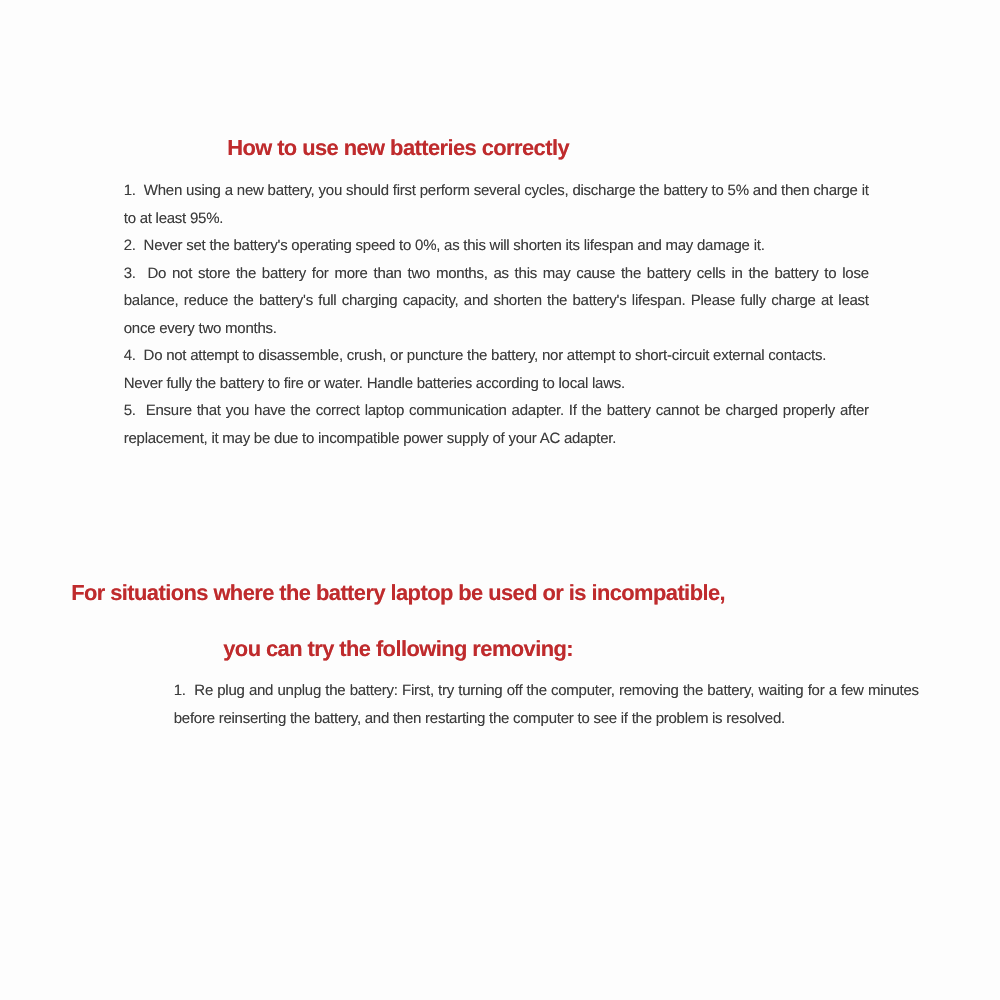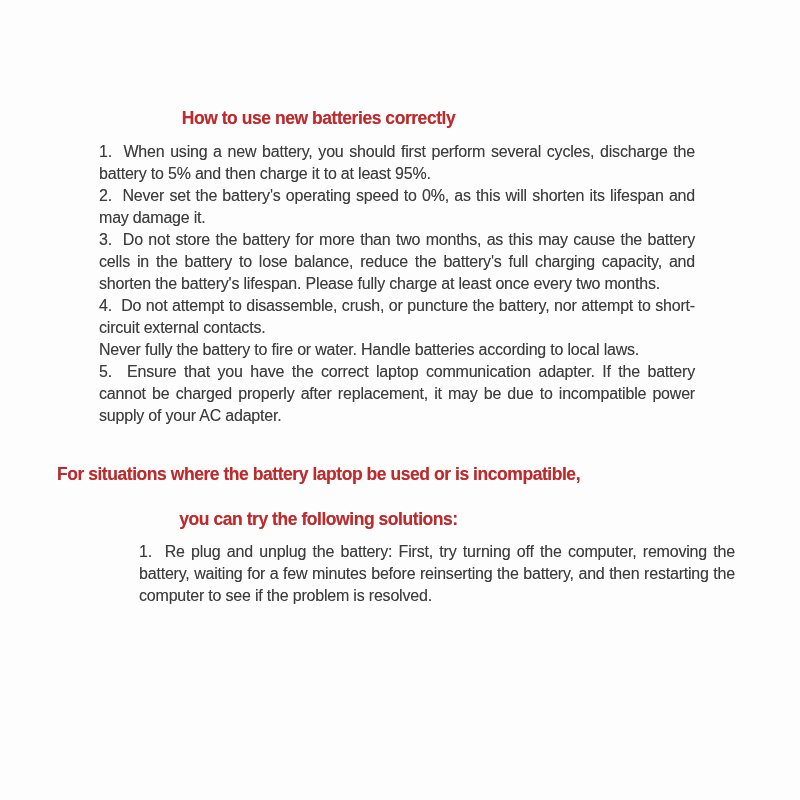--- a/index.html
+++ b/index.html
@@ -33,21 +33,21 @@
   }
   #usage-title    { top: 106px; }
   #trouble-title1 { top: 462px; }
   #trouble-title2 { top: 507px; }
 
   .body-block {
     position: absolute;
     left: 99px;
     width: 596px;
     color: var(--ink, #3c3c3c);
-    font-size: 16px;
+    font-size: 12px;
     line-height: 22px;
     letter-spacing: -0.2px;
     text-align: justify;
     text-shadow: 0 0 0.5px rgba(60, 60, 60, 0.45);
   }
   #usage-body   { top: 141px; }
   #trouble-body { top: 541px; margin-left: 40px; }
 
   .body-block p {
     margin: 0;
@@ -66,19 +66,19 @@
     <p>1.&nbsp; When using a new battery, you should first perform several cycles, discharge the battery to 5% and then charge it to at least 95%.</p>
     <p>2.&nbsp; Never set the battery's operating speed to 0%, as this will shorten its lifespan and may damage it.</p>
     <p>3.&nbsp; Do not store the battery for more than two months, as this may cause the battery cells in the battery to lose balance, reduce the battery's full charging capacity, and shorten the battery's lifespan. Please fully charge at least once every two months.</p>
     <p>4.&nbsp; Do not attempt to disassemble, crush, or puncture the battery, nor attempt to short-circuit external contacts.</p>
     <p>Never fully the battery to fire or water. Handle batteries according to local laws.</p>
     <p>5.&nbsp; Ensure that you have the correct laptop communication adapter. If the battery cannot be charged properly after replacement, it may be due to incompatible power supply of your AC adapter.</p>
   </div>
 
   <div class="doc-heading" id="trouble-title1">For situations where the battery laptop be used or is incompatible,</div>
 
-  <div class="doc-heading" id="trouble-title2">you can try the following solutions:</div>
+  <div class="doc-heading" id="trouble-title2">you can try the following removing:</div>
 
   <div class="body-block" id="trouble-body">
     <p>1.&nbsp; Re plug and unplug the battery: First, try turning off the computer, removing the battery, waiting for a few minutes before reinserting the battery, and then restarting the computer to see if the problem is resolved.</p>
   </div>
 
 </div>
 
 </body></html>

